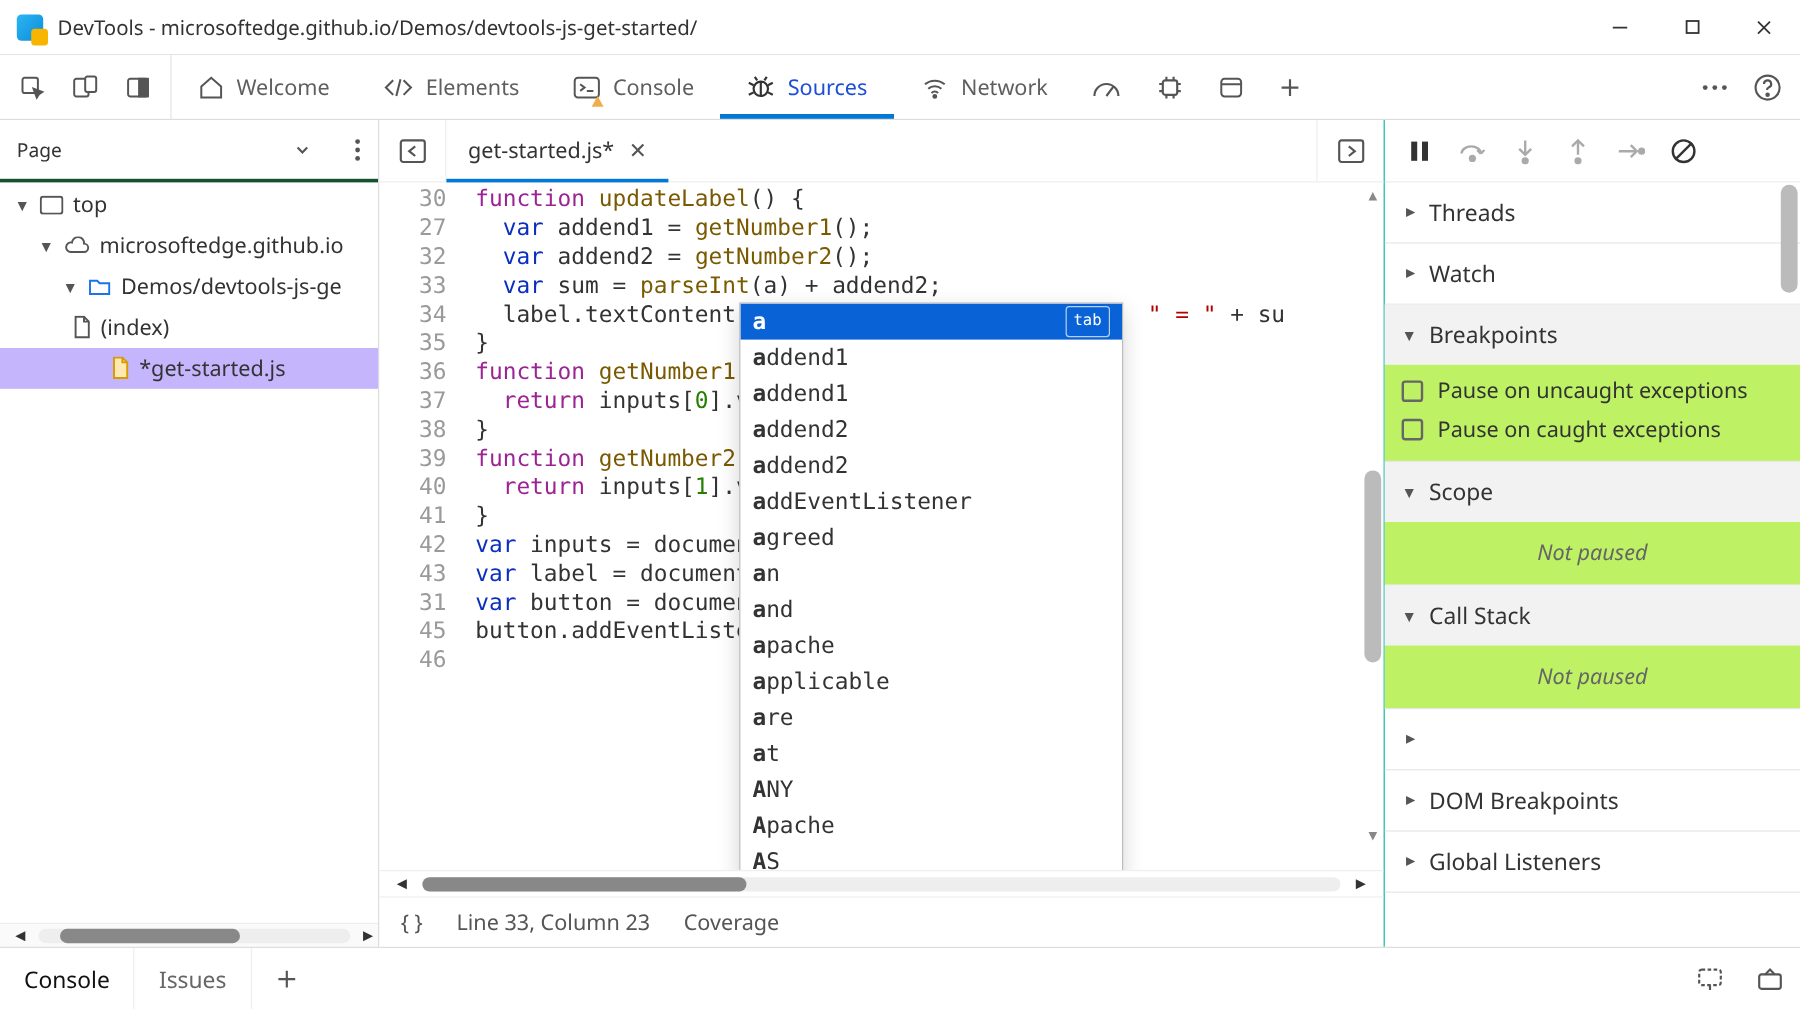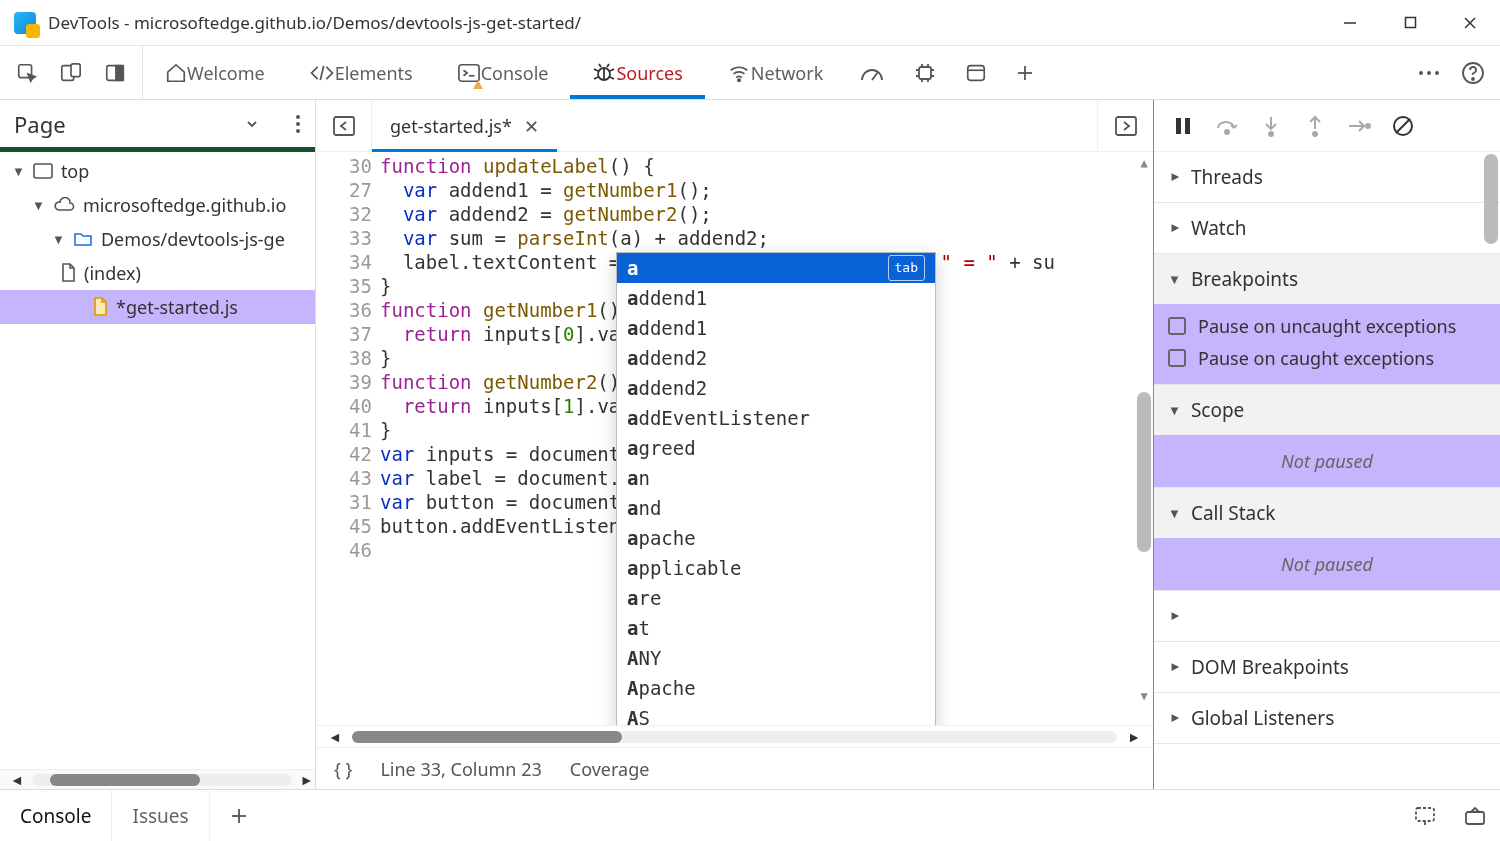--- a/index.html
+++ b/index.html
@@ -50,45 +50,45 @@
     border-bottom: 1px solid #ddd;
     background:#fff;
   }
   .tool-group { display:flex; align-items:center; padding:0 10px; gap:10px; border-right:1px solid #e5e5e5;}
   .tool-group.last { border-right:none; margin-left:auto;}
   .icon-btn {
     width:34px;height:34px;display:flex;align-items:center;justify-content:center;
     border-radius:4px;color:#555;
   }
   .tab {
-    display:flex;align-items:center;
+    display:flex;align-items:center;gap:10px;
     padding:0 22px;font-size:18px;color:#5f5f5f;
     position:relative;
   }
   .tab .tab-icon{color:#555;}
-  .tab.active{color:#b91c1c;}
+  .tab.active{color:#1d4ed8;}
   .tab.active::after{
     content:"";position:absolute;left:0;right:0;bottom:0;height:4px;background:#0078d4;
   }
   .tab .warn-dot{
     position:absolute; left:38px; bottom:10px;
     width:0;height:0;border-left:5px solid transparent;border-right:5px solid transparent;border-bottom:9px solid #f0ad4e;
   }
 
   
   .main {
     flex:1;display:flex;min-height:0;
   }
   
   .sidebar {
     width: 316px;border-right:1px solid #ddd;display:flex;flex-direction:column;
   }
   .side-head{
     height:52px;display:flex;align-items:center;padding:0 14px;gap:8px;
-    border-bottom:5px solid #14532d;font-size:22px;
+    border-bottom:3px solid #14532d;font-size:16px;
   }
   .side-head .label{flex:1;}
   .tree{flex:1;overflow:hidden;padding-top:2px;font-size:18px;}
   .tree-row{display:flex;align-items:center;height:34px;gap:8px;white-space:nowrap;overflow:hidden;}
   .tree-row.sel{background:#c4b5fd;}
   .file-ico{color:#555;}
   .file-ico.js{color:#d99a00;}
   .side-scroll{height:20px;background:#fafafa;display:flex;align-items:center;padding:0 10px;gap:8px;border-top:1px solid #eee;}
   .side-scroll .track{flex:0 0 auto;width:260px;height:12px;background:#eee;border-radius:6px;position:relative;}
   .side-scroll .thumb{position:absolute;left:18px;width:150px;height:12px;background:#888;border-radius:6px;}
@@ -103,21 +103,21 @@
   .file-tab{
     display:flex;align-items:center;gap:12px;padding:0 18px;font-size:18px;color:#333;
     position:relative;
   }
   .file-tab.active::after{content:"";position:absolute;left:0;right:0;bottom:-1px;height:3px;background:#0078d4;}
   .file-close{font-size:18px;color:#555;}
 
   .code-wrap{flex:1;position:relative;overflow:hidden;font-family:Consolas,Menlo,monospace;font-size:19px;line-height:24px;}
   .gutter{position:absolute;left:0;top:0;bottom:0;width:70px;text-align:right;color:#9a9a9a;padding-right:14px;padding-top:2px;}
   .gutter div{height:24px;}
-  .code{position:absolute;left:64px;right:0;top:2px;white-space:pre;}
+  .code{position:absolute;left:80px;right:0;top:2px;white-space:pre;}
   .code .ln{height:24px;}
   .kw{color:#9b2393;}
   .vk{color:#0a2fbf;}
   .fn{color:#7a5a00;}
   .num{color:#267f00;}
   .str{color:#b00000;}
   .code-scroll-v{position:absolute;right:2px;top:2px;width:14px;bottom:20px;}
   .code-scroll-v .arrow{height:18px;display:flex;align-items:center;justify-content:center;color:#888;font-size:12px;}
   .code-scroll-v .vtrack{position:absolute;top:20px;bottom:20px;left:0;right:0;}
   .code-scroll-v .vthumb{position:absolute;top:218px;height:160px;left:0;right:0;background:#bbb;border-radius:7px;}
@@ -141,21 +141,21 @@
   
   .dbg{width:346px;display:flex;flex-direction:column;position:relative;}
   .dbg-tools{height:52px;display:flex;align-items:center;gap:18px;padding:0 16px;border-bottom:1px solid #eee;color:#888;}
   .dbg-tools .t{width:26px;height:26px;display:flex;align-items:center;justify-content:center;font-size:20px;}
   .dbg-tools .t.enabled{color:#333;}
   .panel{border-bottom:1px solid #e6e6e6;}
   .panel-hd{height:50px;display:flex;align-items:center;gap:10px;padding:0 14px;font-size:19px;color:#333;}
   .panel.collapsed .panel-hd .caret{transform:rotate(-90deg);}
   .panel.expanded{background:#f2f2f2;}
   .panel.expanded .panel-hd{background:#f2f2f2;}
-  .panel-body{background:#c4b5fd;padding:6px 14px 10px 14px;font-size:18px;color:#333;}
+  .panel-body{background:#bef264;padding:6px 14px 10px 14px;font-size:18px;color:#333;}
   .panel-body.msg{font-style:italic;color:#666;text-align:center;padding:14px;}
   .chk{display:flex;align-items:center;gap:12px;height:32px;}
   .chk .box{width:18px;height:18px;border:2px solid #666;border-radius:3px;}
   .caret{display:inline-block;font-size:13px;color:#555;}
   .dbg-vscroll{position:absolute;right:2px;top:54px;width:14px;bottom:0;}
   .dbg-vscroll .vthumb{position:absolute;top:0;height:90px;left:0;right:0;background:#bbb;border-radius:7px;}
 
   
   .drawer{height:52px;border-top:1px solid #ddd;display:flex;align-items:stretch;}
   .drawer .dtab{display:flex;align-items:center;padding:0 20px;font-size:19px;color:#666;border-right:1px solid #eee;}

